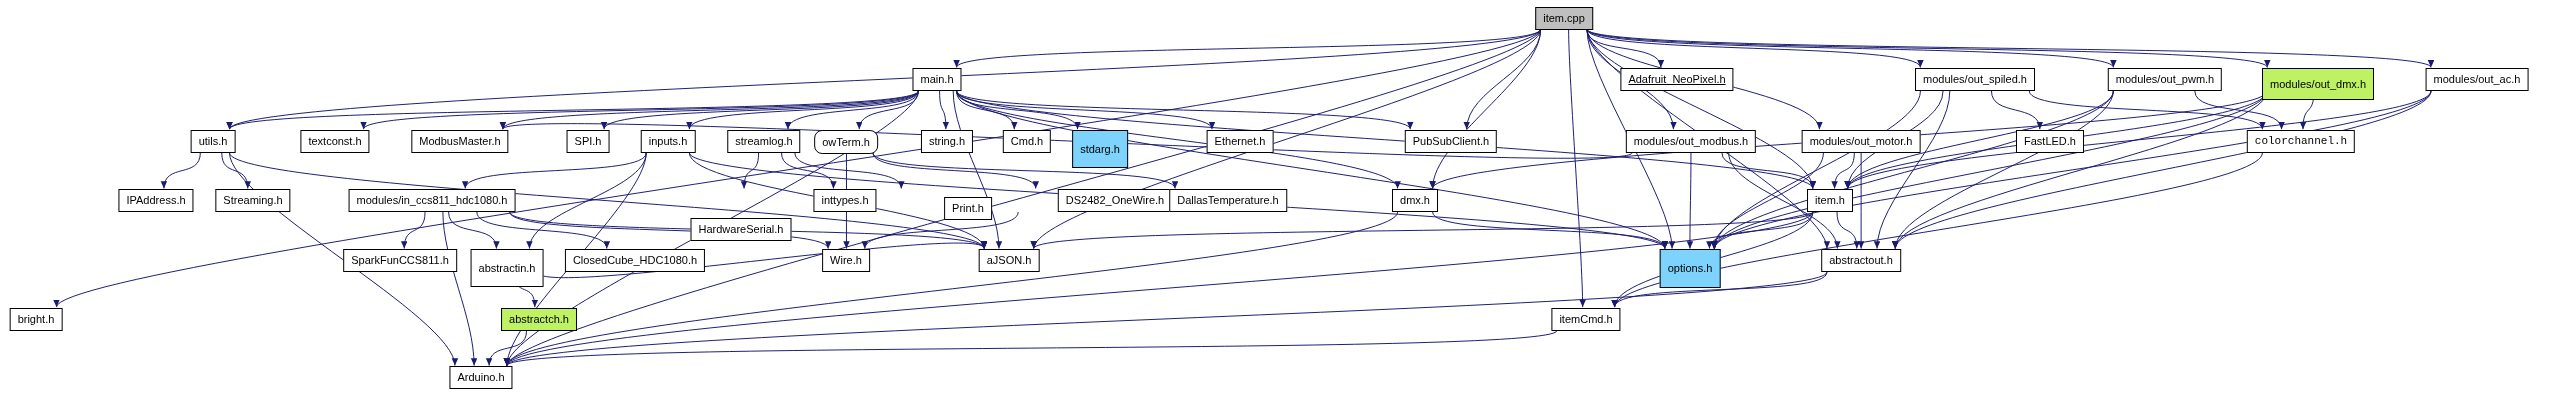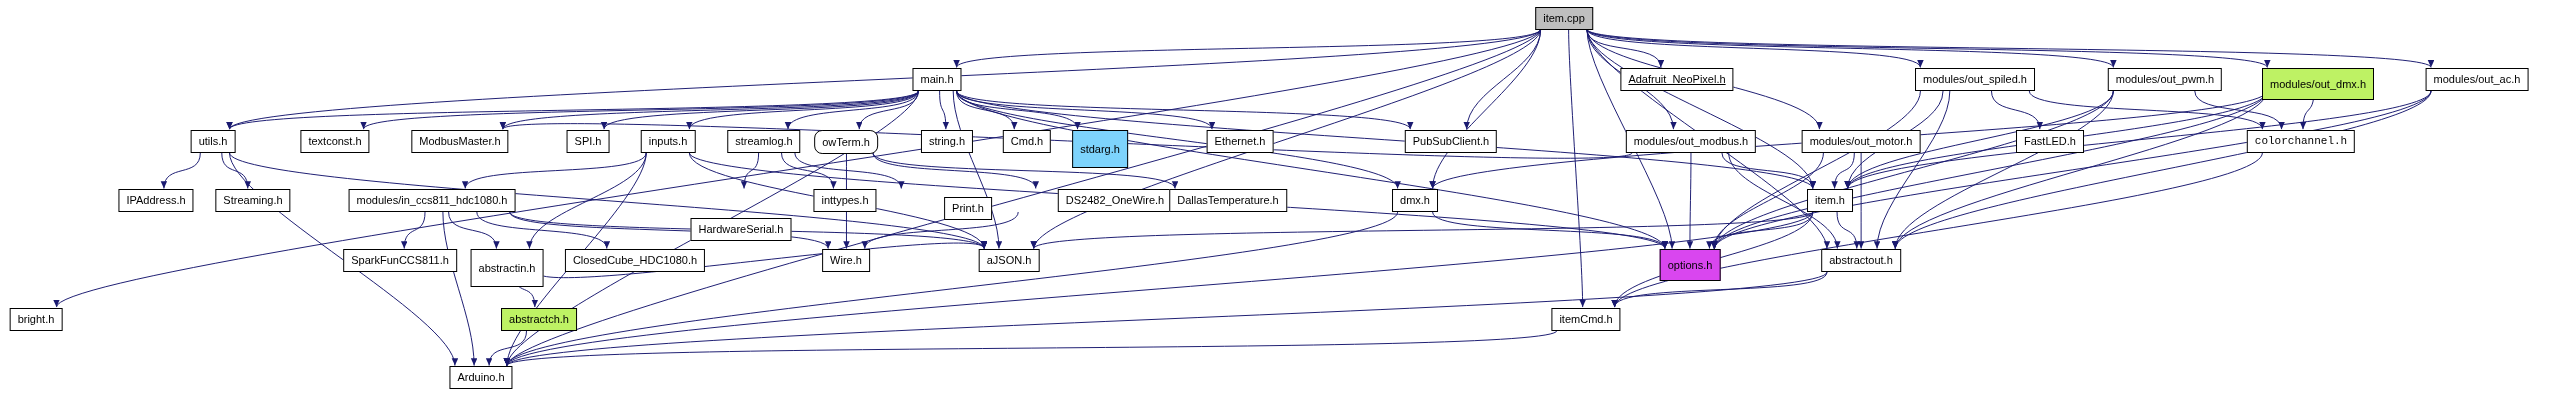--- a/index.html
+++ b/index.html
@@ -188,20 +188,20 @@
     <div class="node" style="left: 920px; top: 197px; height: 23px; background: rgb(255, 255, 255); border-color: rgb(0, 0, 0); color: rgb(0, 0, 0); margin-left: 48px;">Print.h</div>
     <div class="node" style="left: 1067px; top: 189px; height: 23px; background: rgb(255, 255, 255); border-color: rgb(0, 0, 0); color: rgb(0, 0, 0); margin-left: 48px;">DS2482_OneWire.h</div>
     <div class="node" style="left: 1228px; top: 189px; height: 23px; background: rgb(255, 255, 255); border-color: rgb(0, 0, 0); color: rgb(0, 0, 0);">DallasTemperature.h</div>
     <div class="node" style="left: 1415px; top: 189px; height: 23px; background: rgb(255, 255, 255); border-color: rgb(0, 0, 0); color: rgb(0, 0, 0);">dmx.h</div>
     <div class="node" style="left: 1830px; top: 189px; height: 23px; background: rgb(255, 255, 255); border-color: rgb(0, 0, 0); color: rgb(0, 0, 0);">item.h</div>
     <div class="node" style="left: 400px; top: 249px; height: 23px; background: rgb(255, 255, 255); border-color: rgb(0, 0, 0); color: rgb(0, 0, 0);">SparkFunCCS811.h</div>
     <div class="node" style="left: 507px; top: 249px; height: 38px; background: rgb(255, 255, 255); border-color: rgb(0, 0, 0); color: rgb(0, 0, 0);">abstractin.h</div>
     <div class="node" style="left: 635px; top: 249px; height: 23px; background: rgb(255, 255, 255); border-color: rgb(0, 0, 0); color: rgb(0, 0, 0);">ClosedCube_HDC1080.h</div>
     <div class="node" style="left: 846px; top: 249px; height: 23px; background: rgb(255, 255, 255); border-color: rgb(0, 0, 0); color: rgb(0, 0, 0);">Wire.h</div>
     <div class="node" style="left: 1009px; top: 249px; height: 23px; background: rgb(255, 255, 255); border-color: rgb(0, 0, 0); color: rgb(0, 0, 0);">aJSON.h</div>
-    <div class="node" style="left: 1690px; top: 249px; height: 32px; background: #d946ef; border-color: rgb(0, 0, 0); color: rgb(0, 0, 0);">options.h</div>
+    <div class="node" style="left: 1690px; top: 249px; height: 39px; background: #7dd3fc; border-color: rgb(0, 0, 0); color: rgb(0, 0, 0);">options.h</div>
     <div class="node" style="left: 1861px; top: 249px; height: 23px; background: rgb(255, 255, 255); border-color: rgb(0, 0, 0); color: rgb(0, 0, 0);">abstractout.h</div>
     <div class="node" style="left: 36px; top: 308px; height: 23px; background: rgb(255, 255, 255); border-color: rgb(0, 0, 0); color: rgb(0, 0, 0);">bright.h</div>
     <div class="node" style="left: 539px; top: 308px; height: 23px; background: #bef264; border-color: rgb(0, 0, 0); color: rgb(0, 0, 0);">abstractch.h</div>
     <div class="node" style="left: 1586px; top: 308px; height: 23px; background: rgb(255, 255, 255); border-color: rgb(0, 0, 0); color: rgb(0, 0, 0);">itemCmd.h</div>
     <div class="node" style="left: 481px; top: 366px; height: 23px; background: rgb(255, 255, 255); border-color: rgb(0, 0, 0); color: rgb(0, 0, 0);">Arduino.h</div>
   </div>
 
 
 </body></html>

